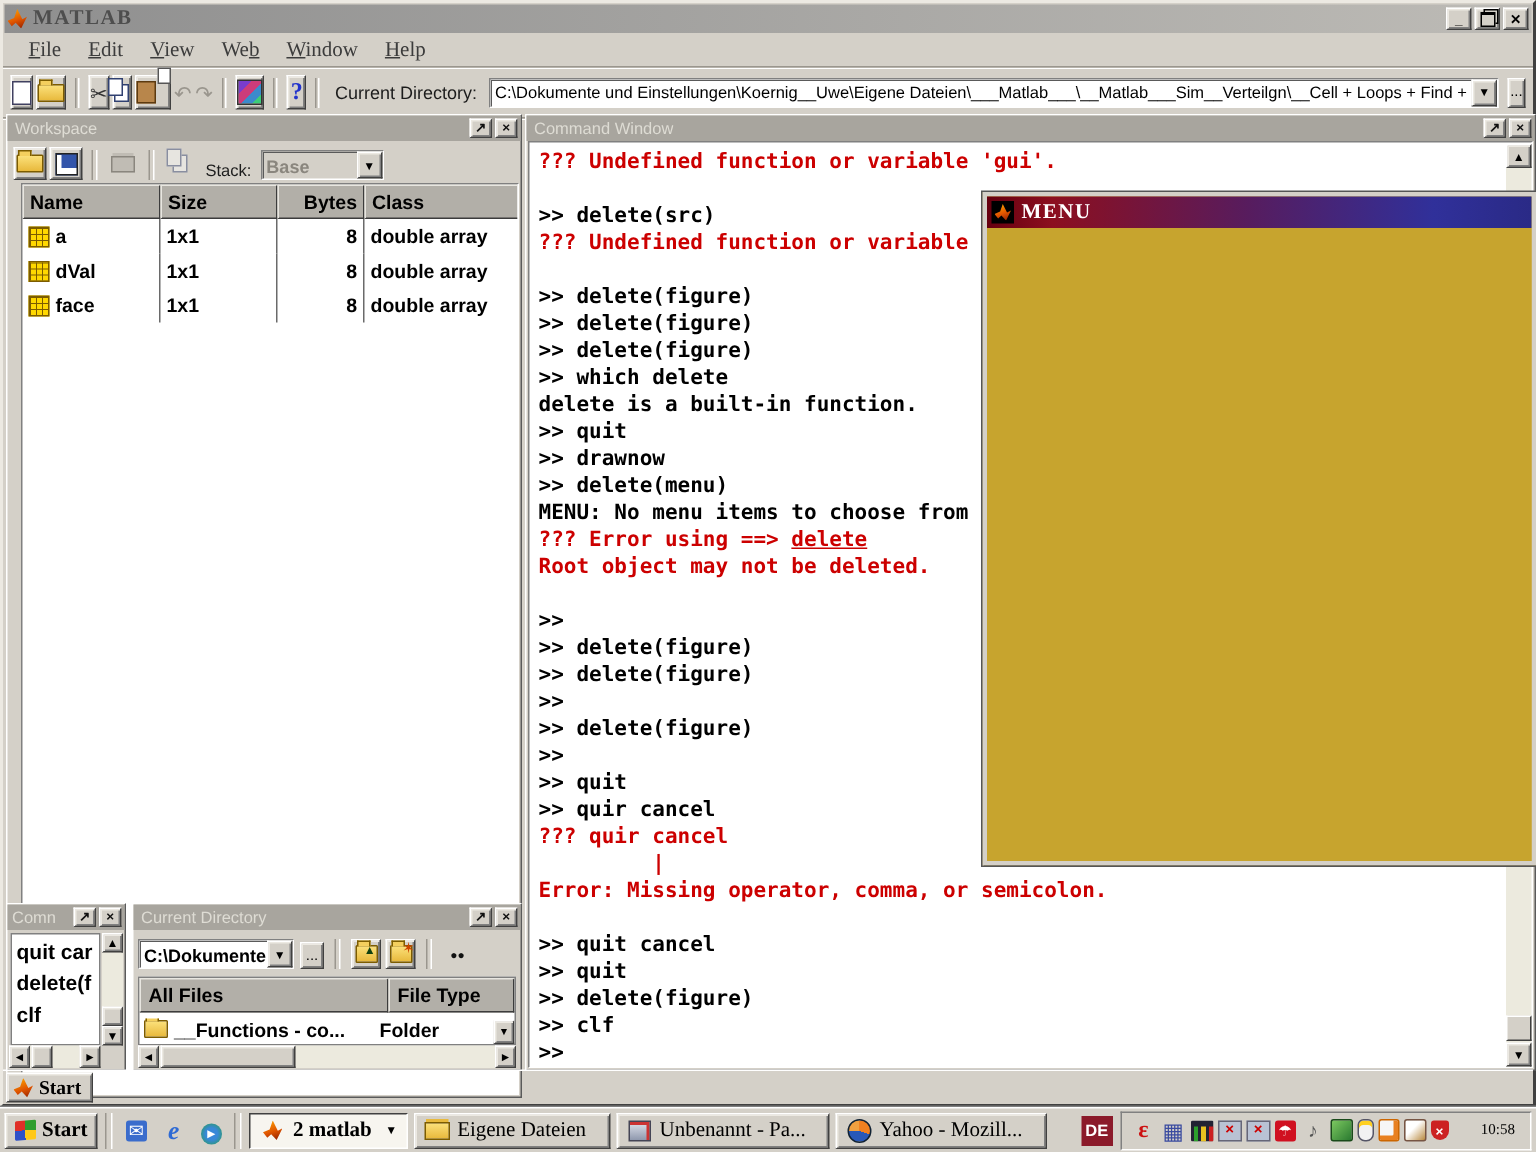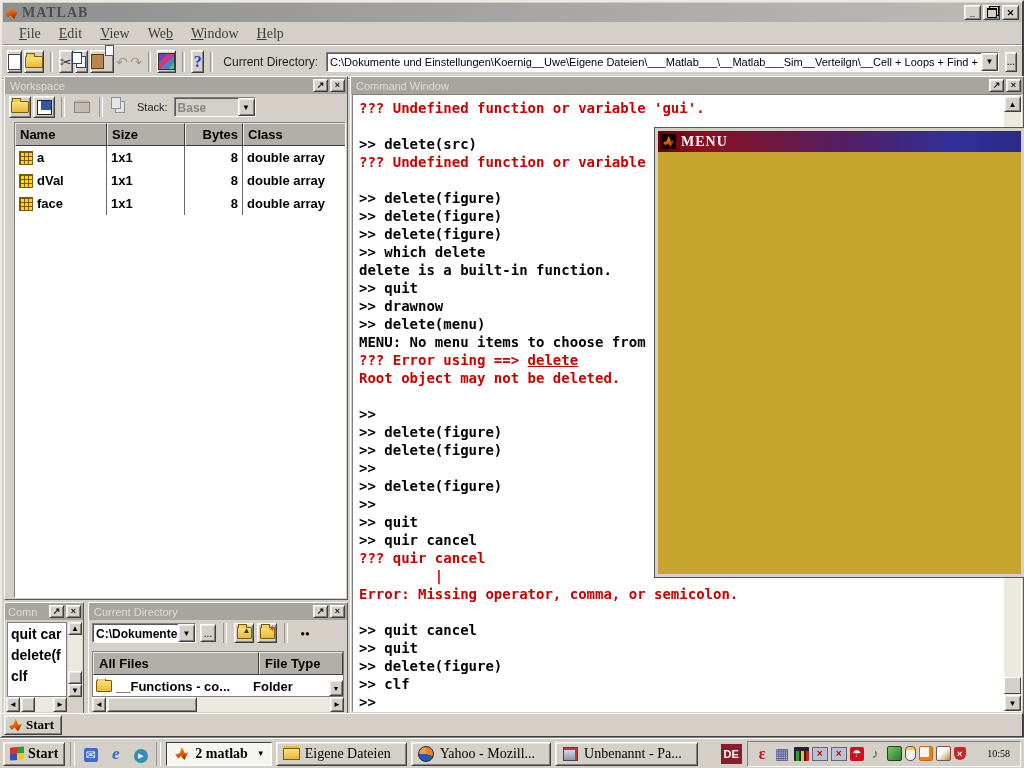--- a/index.html
+++ b/index.html
@@ -46,21 +46,21 @@
   .grid-ico{width:12px;height:12px;display:inline-block;background:#ffd800;border:1px solid #7c5c00;margin-right:4px;
             background-image:linear-gradient(#7c5c00 1px,transparent 1px),linear-gradient(90deg,#7c5c00 1px,transparent 1px);background-size:4px 4px;flex:none;}
   .mlogo{width:13px;height:13px;display:inline-block;background:linear-gradient(160deg,#ffae00,#e05500 55%,#8a1a00);
          clip-path:polygon(50% 0,76% 52%,100% 40%,70% 100%,42% 70%,22% 88%,0 60%,34% 46%);}
   
   .panel{position:absolute;background:#d4d0c8;border:1px solid;border-color:#fff #5a5a5a #5a5a5a #fff;box-sizing:border-box;}
   .panel-title{height:17px;background:#a8a59e;display:flex;align-items:center;padding:0 2px 0 5px;}
   .pt-text{font-size:11px;color:#dedcd4;white-space:nowrap;overflow:hidden;}
   .pt-btns{margin-left:auto;display:flex;gap:2px;}
   .pt-btn{width:15px;height:13px;font-size:9px;font-weight:bold;color:#111;line-height:1;}
-  .panel-toolbar{height:26px;display:flex;align-items:center;gap:2px;padding:0 4px;}
+  .panel-toolbar{height:26px;display:flex;align-items:flex-end;gap:2px;padding:0 4px;}
   .ptb-btn{width:22px;height:22px;display:inline-flex;align-items:center;justify-content:center;}
   .stack-label{font-size:11px;color:#1c1c1c;margin:0 4px;}
   .combo.disabled{background:#d4d0c8;}
   .combo.disabled .cval{color:#8a867e;font-weight:bold;font-size:12px;}
   
   .ws-table{position:absolute;left:9px;right:1px;top:45px;bottom:1px;background:#fff;border:1px solid;border-color:#808080 #fff #fff #808080;overflow:hidden;}
   .ws-hrow,.ws-row{display:flex;font-size:13px;font-weight:bold;}
   .ws-hcell{background:#b2afa8;border:1px solid;border-color:#e8e6e0 #3c3c3c #3c3c3c #e8e6e0;padding:3px 4px;box-sizing:border-box;color:#000;}
   .ws-cell{padding:3px 4px;border-right:1px solid #6a6a6a;box-sizing:border-box;display:flex;align-items:center;color:#000;height:23px;}
   .c1{width:92px;flex:none;}.c2{width:78px;flex:none;}.c3{width:58px;flex:none;justify-content:flex-end;text-align:right;display:flex;}.c4{flex:1;border-right:none;}
@@ -185,21 +185,21 @@
       <span class="tbtn btn3d i-help"></span>
       <span class="tsep"></span>
       <span class="cd-label">Current Directory:</span>
       <span class="combo sunken" style="flex:1;">
         <span class="cval">C:\Dokumente und Einstellungen\Koernig__Uwe\Eigene Dateien\___Matlab___\__Matlab___Sim__Verteilgn\__Cell + Loops + Find +</span>
         <span class="combo-arrow btn3d">▼</span>
       </span>
       <span class="dots-btn btn3d">...</span>
     </div>
 
-    <div class="panel" style="left:2px;top:74px;width:344px;height:524px;">
+    <div class="panel" style="left:2px;top:74px;width:344px;height:656px;">
       <div class="panel-title">
         <span class="pt-text">Workspace</span>
         <span class="pt-btns">
           <span class="pt-btn btn3d">↗</span>
           <span class="pt-btn btn3d">×</span>
         </span>
       </div>
       <div class="panel-toolbar">
         <span class="ptb-btn btn3d">
             <span class="fold"></span>
@@ -431,31 +431,31 @@
           <span class="tb-label">2 matlab</span>
           <span class="tb-caret">▼</span>
         </span>
 
         <span class="task-btn btn3d" data-icon="folder-icon">
           <span class="tb-ico"></span>
           <span class="tb-label">Eigene Dateien</span>
           <span class="tb-caret"></span>
         </span>
 
+        <span class="task-btn btn3d" data-icon="paint-icon">
+          <span class="tb-ico"></span>
+          <span class="tb-label">Unbenannt - Pa...</span>
+          <span class="tb-caret"></span>
+        </span>
+
         <span class="task-btn btn3d" data-icon="browser-icon">
           <span class="tb-ico"></span>
           <span class="tb-label">Yahoo - Mozill...</span>
           <span class="tb-caret"></span>
         </span>
-
-        <span class="task-btn btn3d" data-icon="paint-icon">
-          <span class="tb-ico"></span>
-          <span class="tb-label">Unbenannt - Pa...</span>
-          <span class="tb-caret"></span>
-        </span>
       </span>
     <span class="lang-ind" style="margin-left:20px;">DE</span>
     <span class="tray">
       <span style="display:flex;gap:3px;align-items:center;">
 
       <span class="tray-ico t-eps" data-icon="epsilon-icon">
             <span>ε</span>
           </span>
           <span class="tray-ico t-grid" data-icon="grid-window-icon">
             <span>▦</span>

